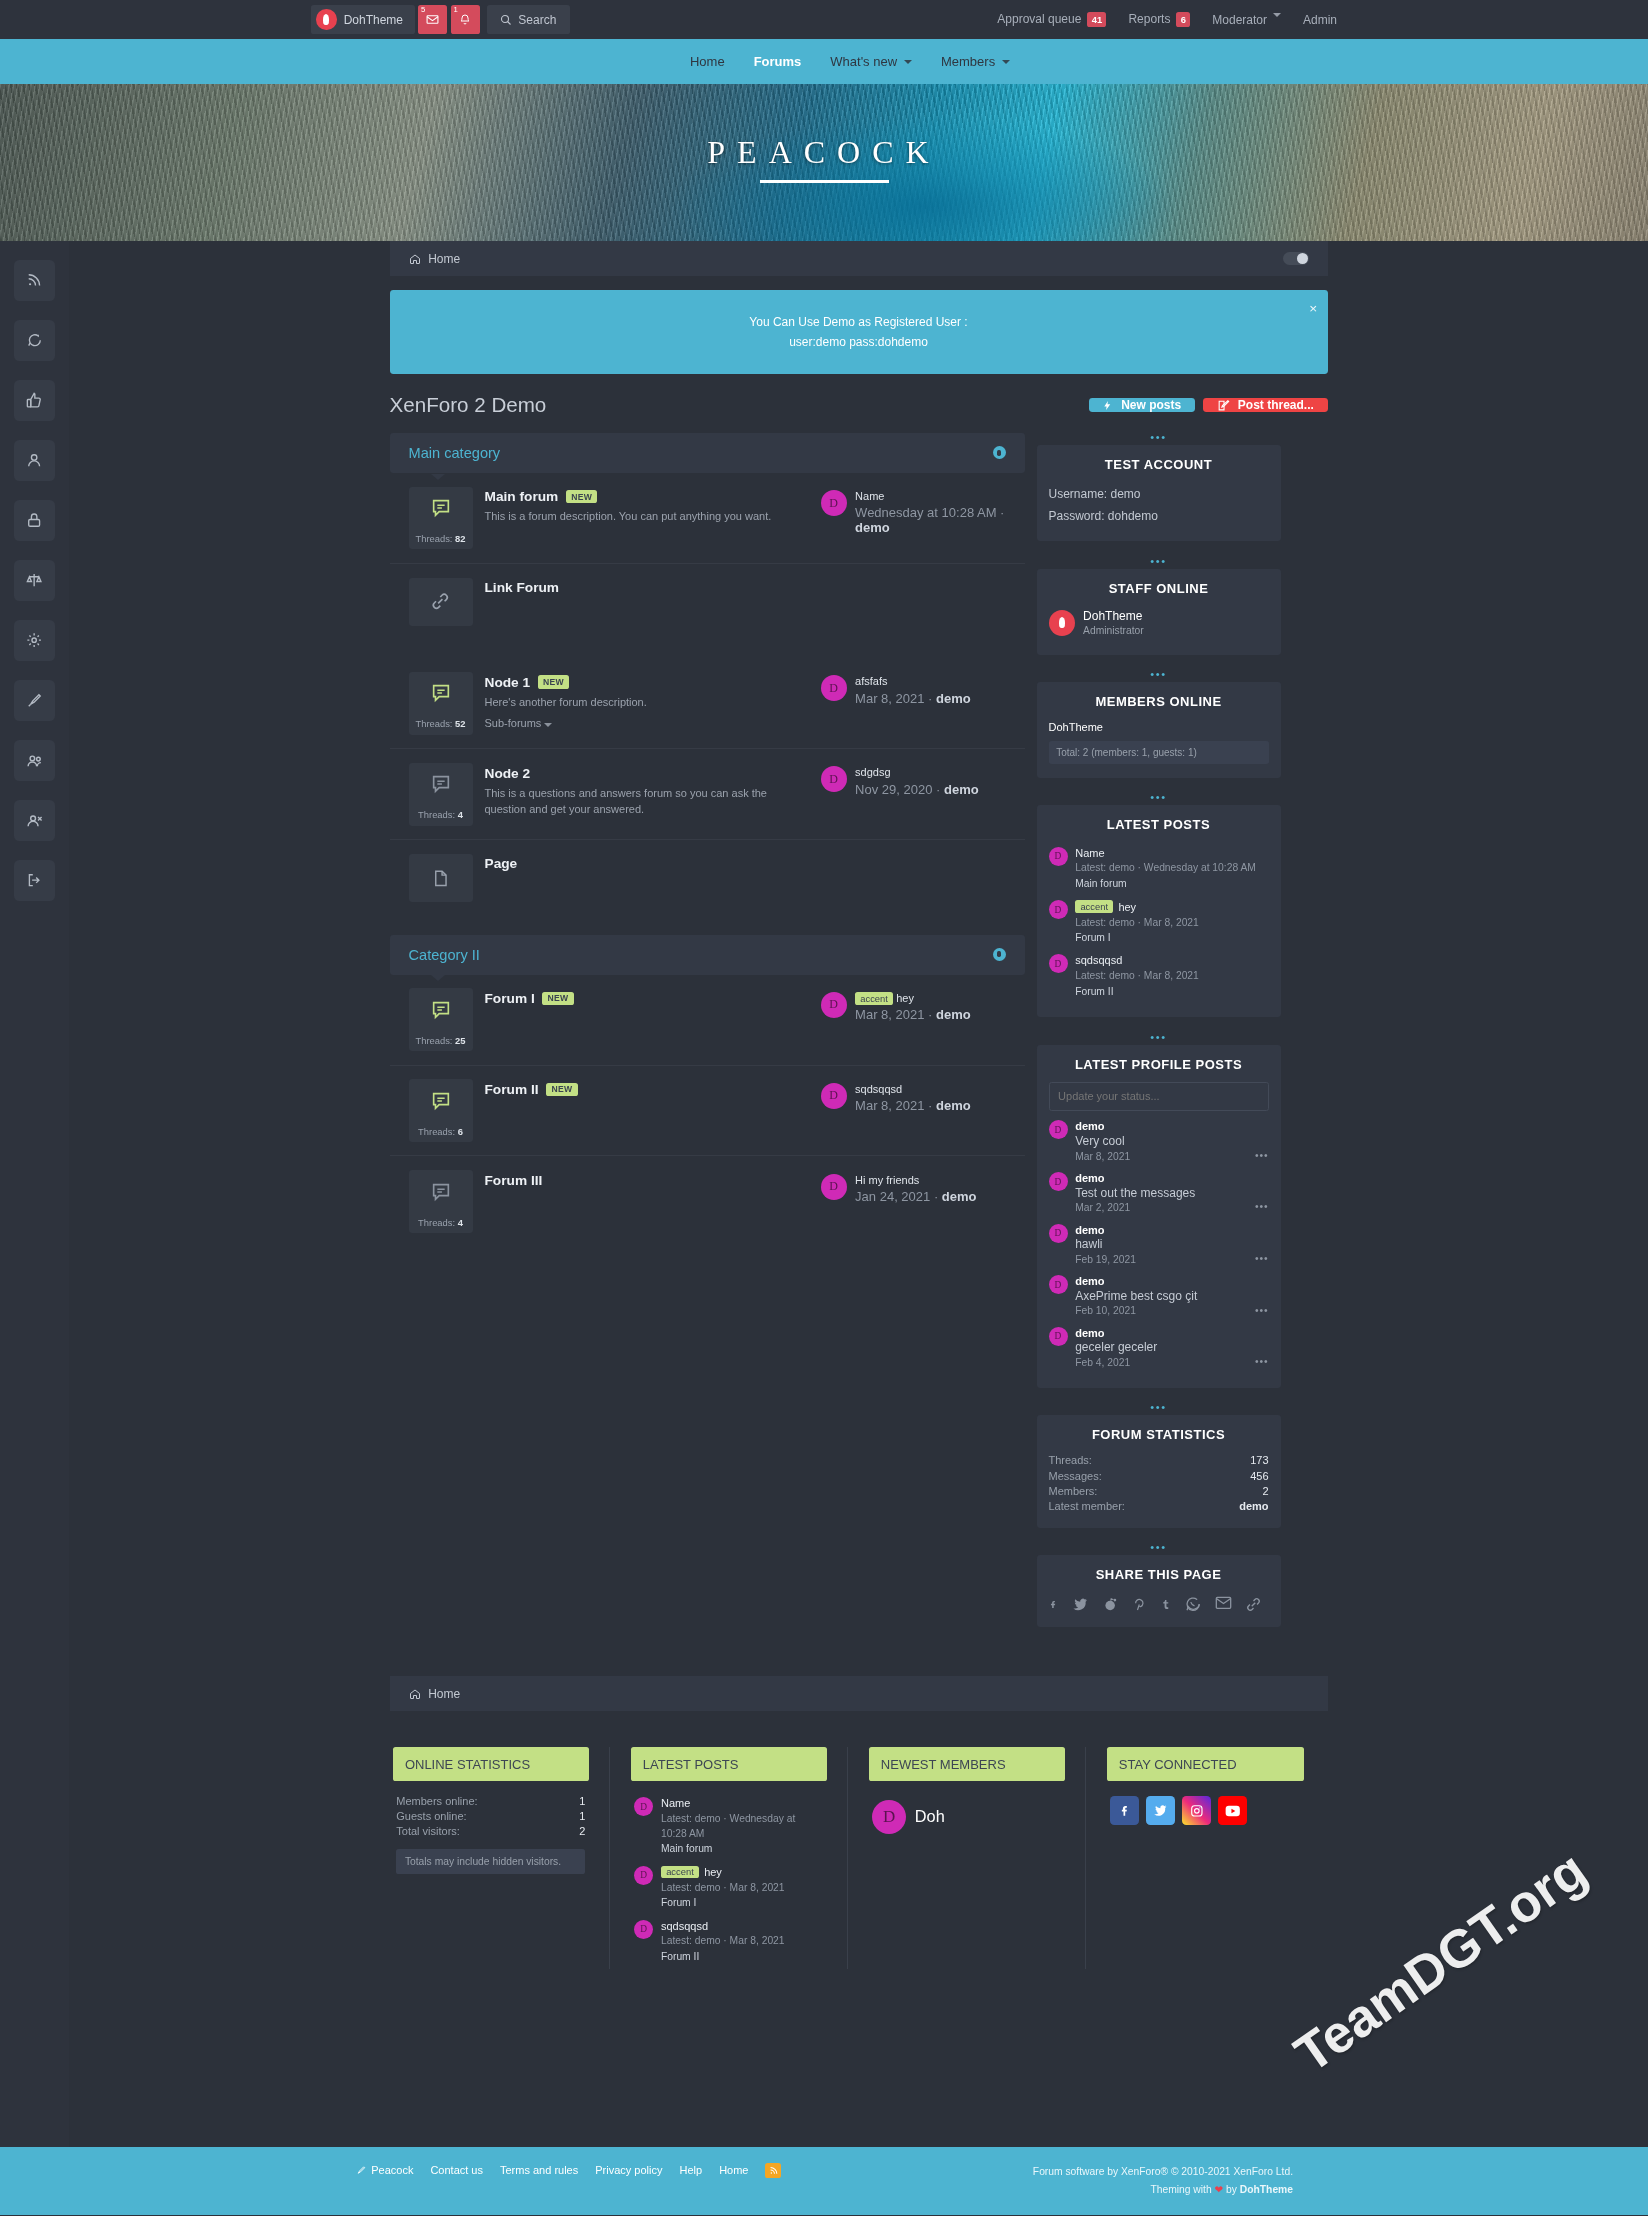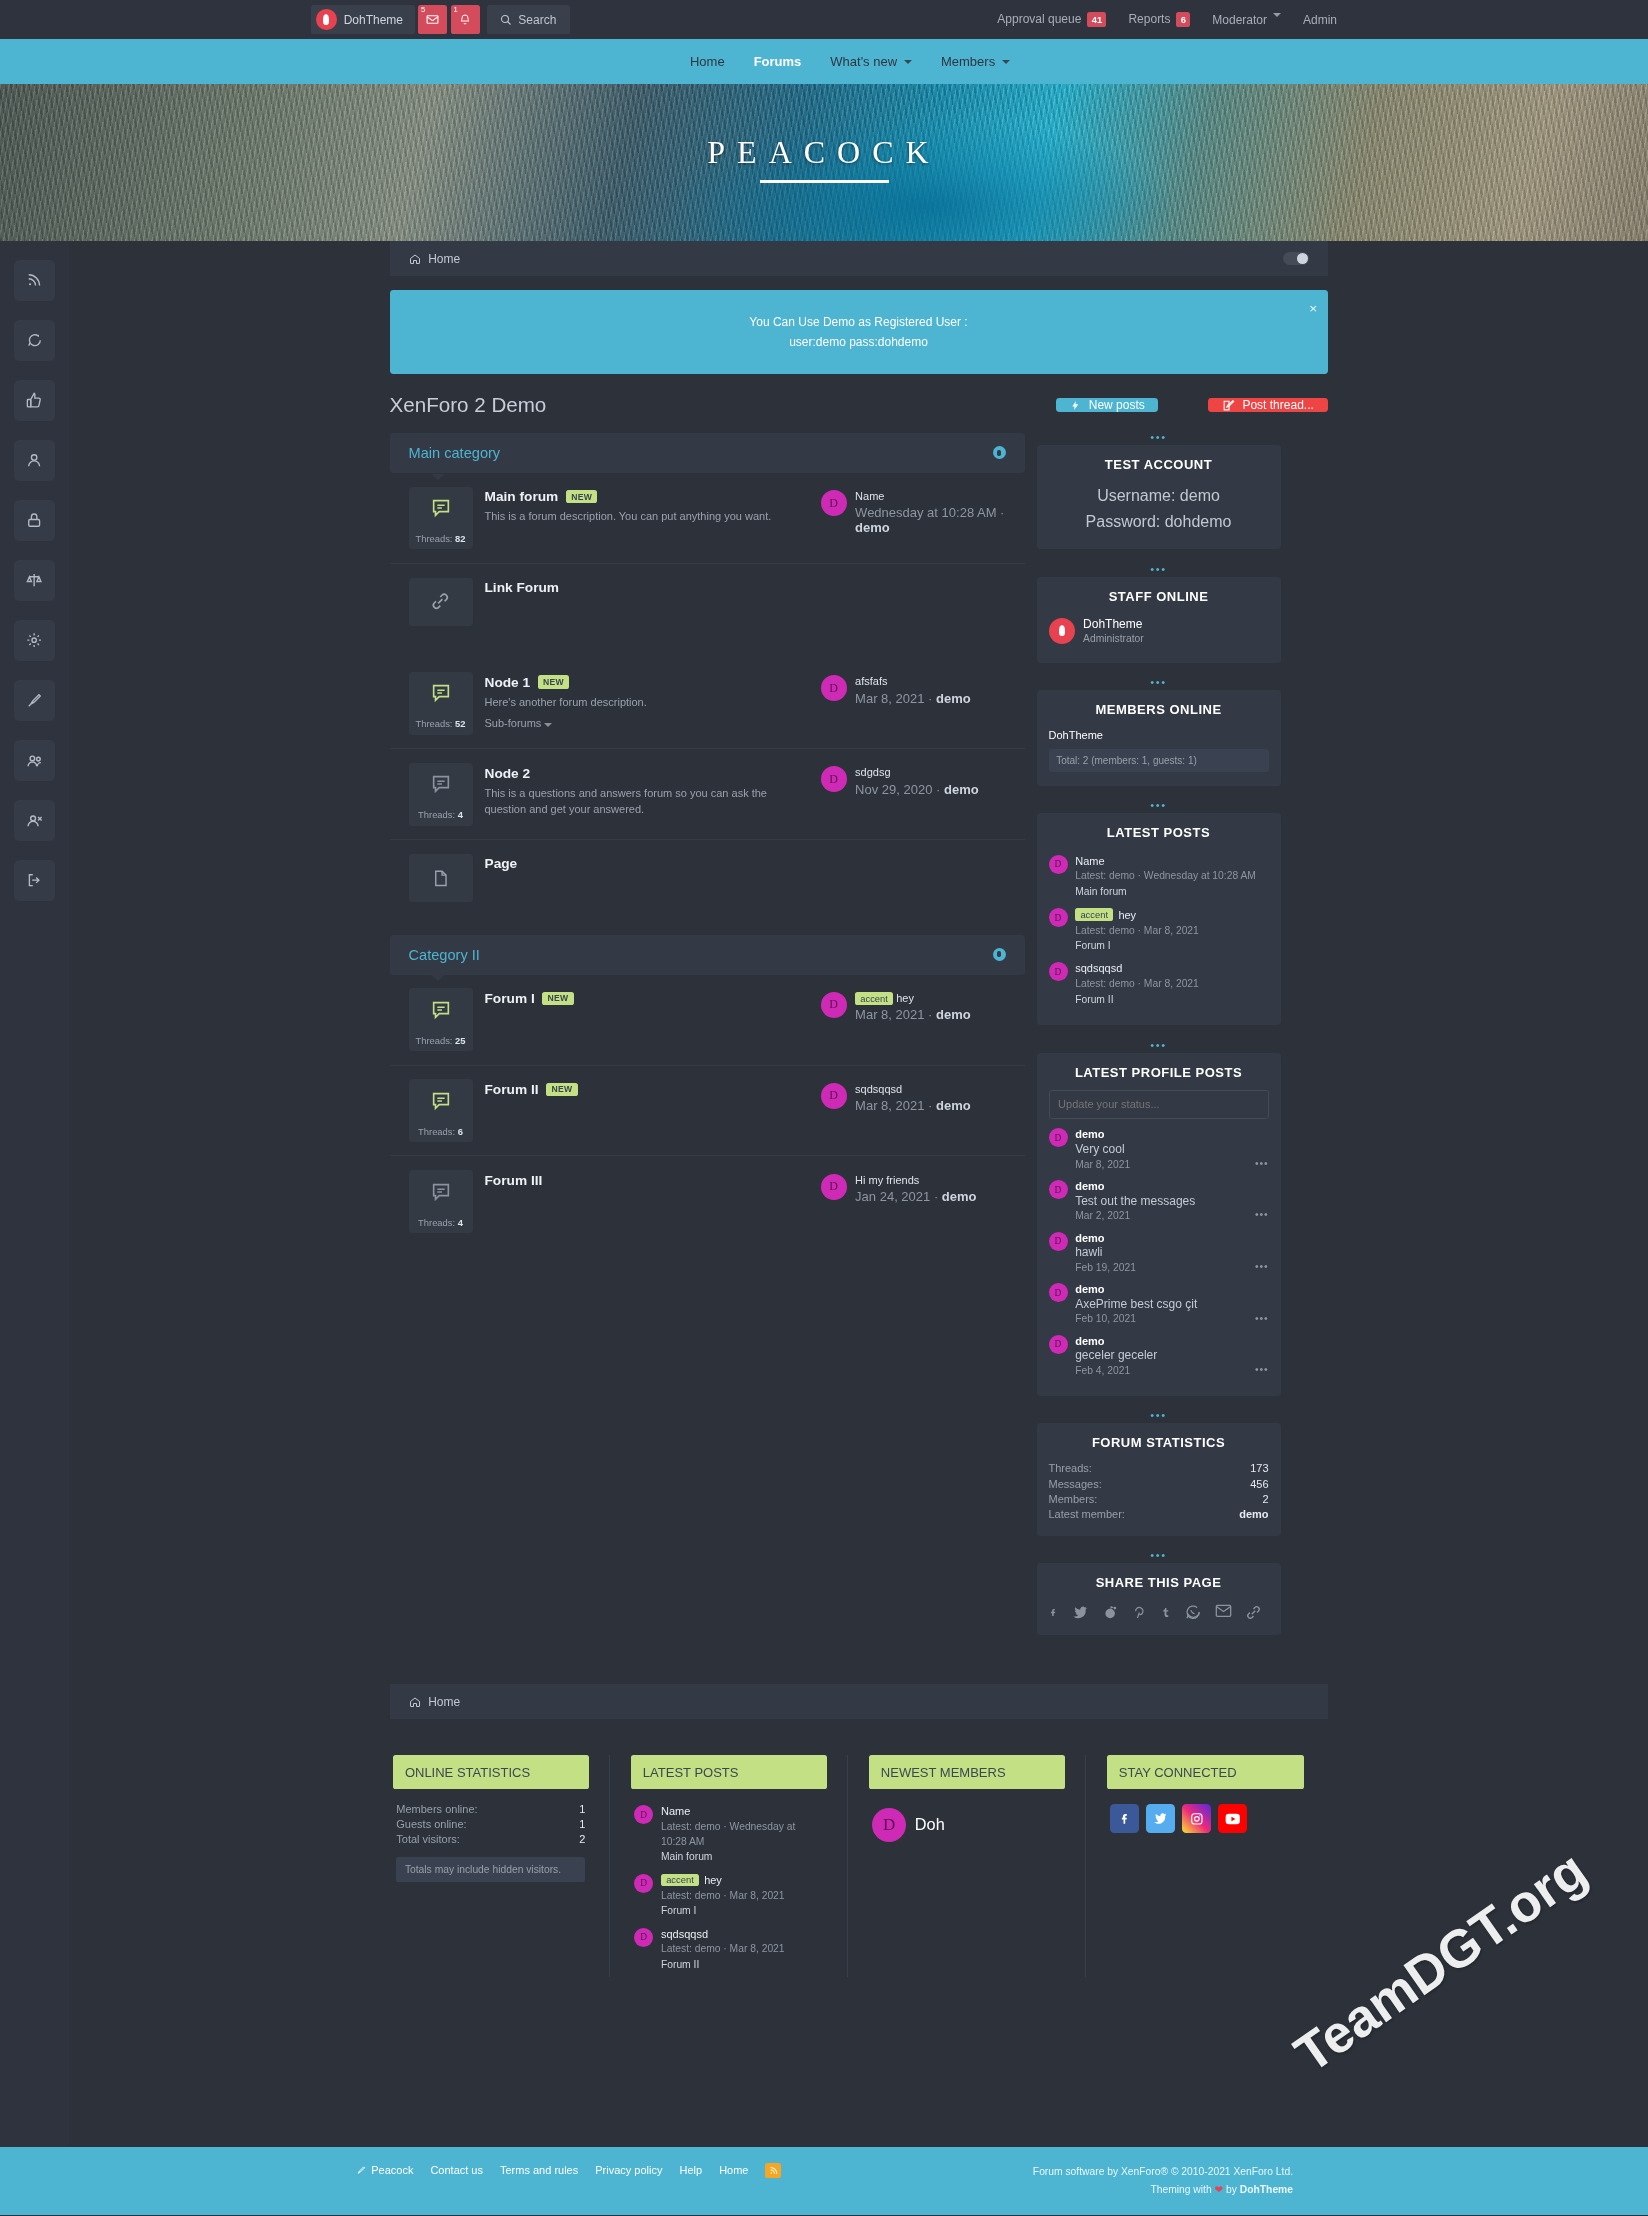--- a/index.html
+++ b/index.html
@@ -137,21 +137,21 @@
     line-height: 1.7; font-size: 12px; min-height: 76px;
     display:flex;flex-direction:column;justify-content:center;
   }
   .notice .close { position: absolute; right: 10.3px; top: 6.9px; font-size: 13.7px; opacity: .9; }
 
   .titlerow { display: flex; align-items: center; margin: 19px 0 15.5px; }
   .pagetitle { font-size: 20.6px; color: #c8ced7; font-weight: normal; }
   .titlebtns { margin-left: auto; display: flex; gap: 8.6px; }
   .btn {
     height: 14px; border-radius: 3.4px; display: flex; align-items: center; gap: 7.7px;
-    padding: 0 13.7px; font-size: 12px; color: #fff; font-weight: normal; margin-left: 41px;
+    padding: 0 13.7px; font-size: 12px; color: #fff; font-weight: bold;
   }
   .btn.blue { background: #4db4d1; }
   .btn.red  { background: #ef4444; }
 
   .main-cols { display: flex; gap: 12px; align-items: flex-start; }
   .col-main { width: 635px; }
   .col-side { width: 244px; }
 
   
   .block { margin-bottom: 19px; }
@@ -213,21 +213,21 @@
   .last-lines .l2 b { color: #cfd5de; font-weight: bold; }
 
   
   .widget { background: #333945; border-radius: 3.4px; margin-bottom: 15.5px; position: relative; }
   .wdots { text-align: center; height: 12px; color: #4db4d1; font-size: 11px; letter-spacing: 1.7px; line-height: 8.6px;}
   .wtitle {
     text-align: center; font-size: 13px; color: #fff; font-weight: bold;
     letter-spacing: 0.5px; padding: 12px 8.6px 10.3px;
   }
   .wbody { padding: 0 12px 13.7px; }
-  .wrow-center { text-align: center; font-size: 16px; color: #c3c9d2; padding: 4.3px 0; }
+  .wrow-center { font-size: 12px; color: #c3c9d2; padding: 4.3px 0; }
   .staff-row { display: flex; align-items: center; gap: 8.6px; padding: 3.4px 0 5.2px; }
   .staff-row .n { font-size: 12px; color: #fff; }
   .staff-row .r { font-size: 10.3px; color: #98a0ab; margin-top: 1.7px;}
   .mo-name { font-size: 11px; color: #fff; padding: 1.7px 0 7.7px; }
   .mo-total { background: #3a4150; border-radius: 2.6px; font-size: 10px; color: #98a0ab; padding: 6px 7.7px; }
 
   .lp-item { display: flex; gap: 7.7px; padding: 4.3px 0 6.9px; }
   .lp-lines .t { font-size: 11px; color: #eaeef3; display:flex;align-items:center;gap:5.2px; }
   .lp-lines .s { font-size: 10.3px; color: #8e96a2; margin-top: 2.6px; line-height: 1.45; }
   .lp-lines .f { font-size: 10.3px; color: #cfd5de; margin-top: 1.7px; }

